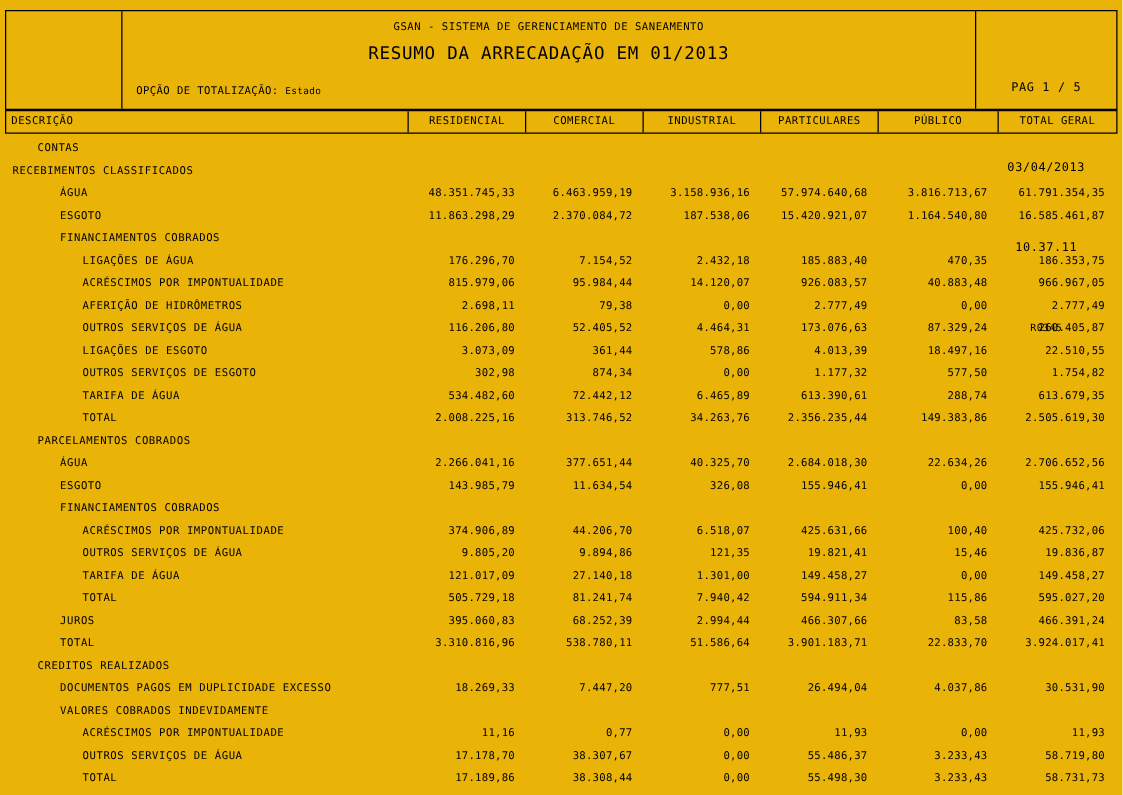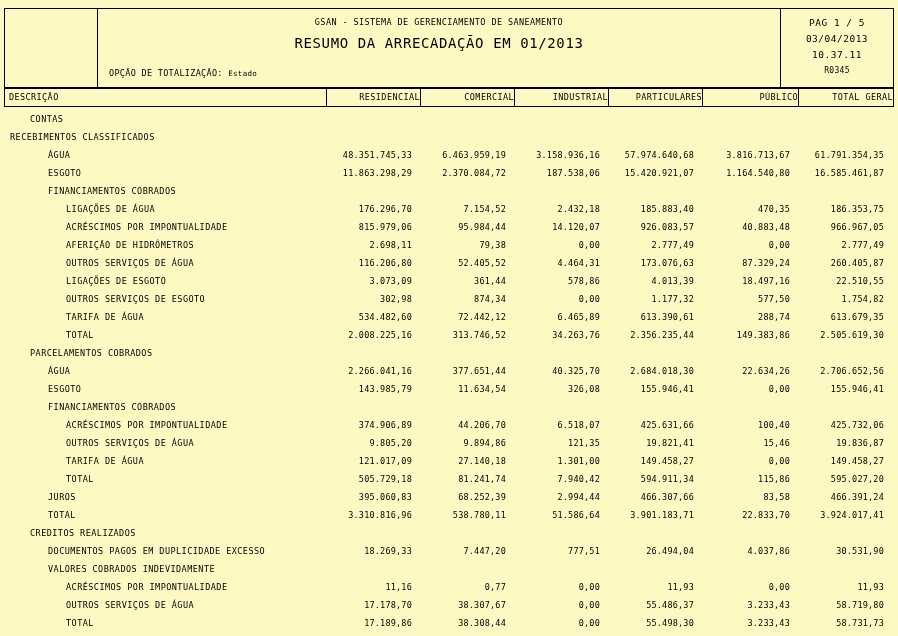--- a/index.html
+++ b/index.html
@@ -11,21 +11,21 @@
   body {
     font-family: "DejaVu Sans Mono", "Liberation Mono", monospace;
     color: #000000;
     -webkit-font-smoothing: none;
   }
   .page {
     position: relative;
     width: 898px;
     height: 636px;
     overflow: hidden;
-    background: #fef9c3;
+    background: #eab308;
     box-sizing: border-box;
   }
 
   
   .hdr {
     position: absolute;
     left: 4px;
     top: 8px;
     width: 890px;
     height: 80px;
@@ -75,20 +75,21 @@
     white-space: nowrap;
   }
   .hdr-opt .optval {
     font-size: 7.5px;
   }
   .hdr-right div {
     font-size: 9.5px;
     line-height: 16px;
     letter-spacing: 0.5px;
     white-space: nowrap;
+    margin-top: 48px;
   }
   .hdr-right div.small {
     font-size: 8px;
     letter-spacing: 0.3px;
   }
 
   
   .colhdr {
     position: absolute;
     left: 4px;
@@ -100,21 +101,21 @@
     display: flex;
   }
   .colhdr .ch {
     box-sizing: border-box;
     font-size: 8.5px;
     letter-spacing: 0.4px;
     line-height: 17px;
     white-space: nowrap;
     overflow: hidden;
     border-right: 1px solid #000;
-    text-align: right;
+    text-align: center;
   }
   .colhdr .ch.desc {
     flex: 0 0 322px;
     text-align: left;
     padding-left: 4px;
   }
   .colhdr .ch.num { flex: 0 0 94px; }
   .colhdr .ch.num-wide { flex: 0 0 96px; }
   .colhdr .ch.last { border-right: none; flex: 1 1 auto; }
 

